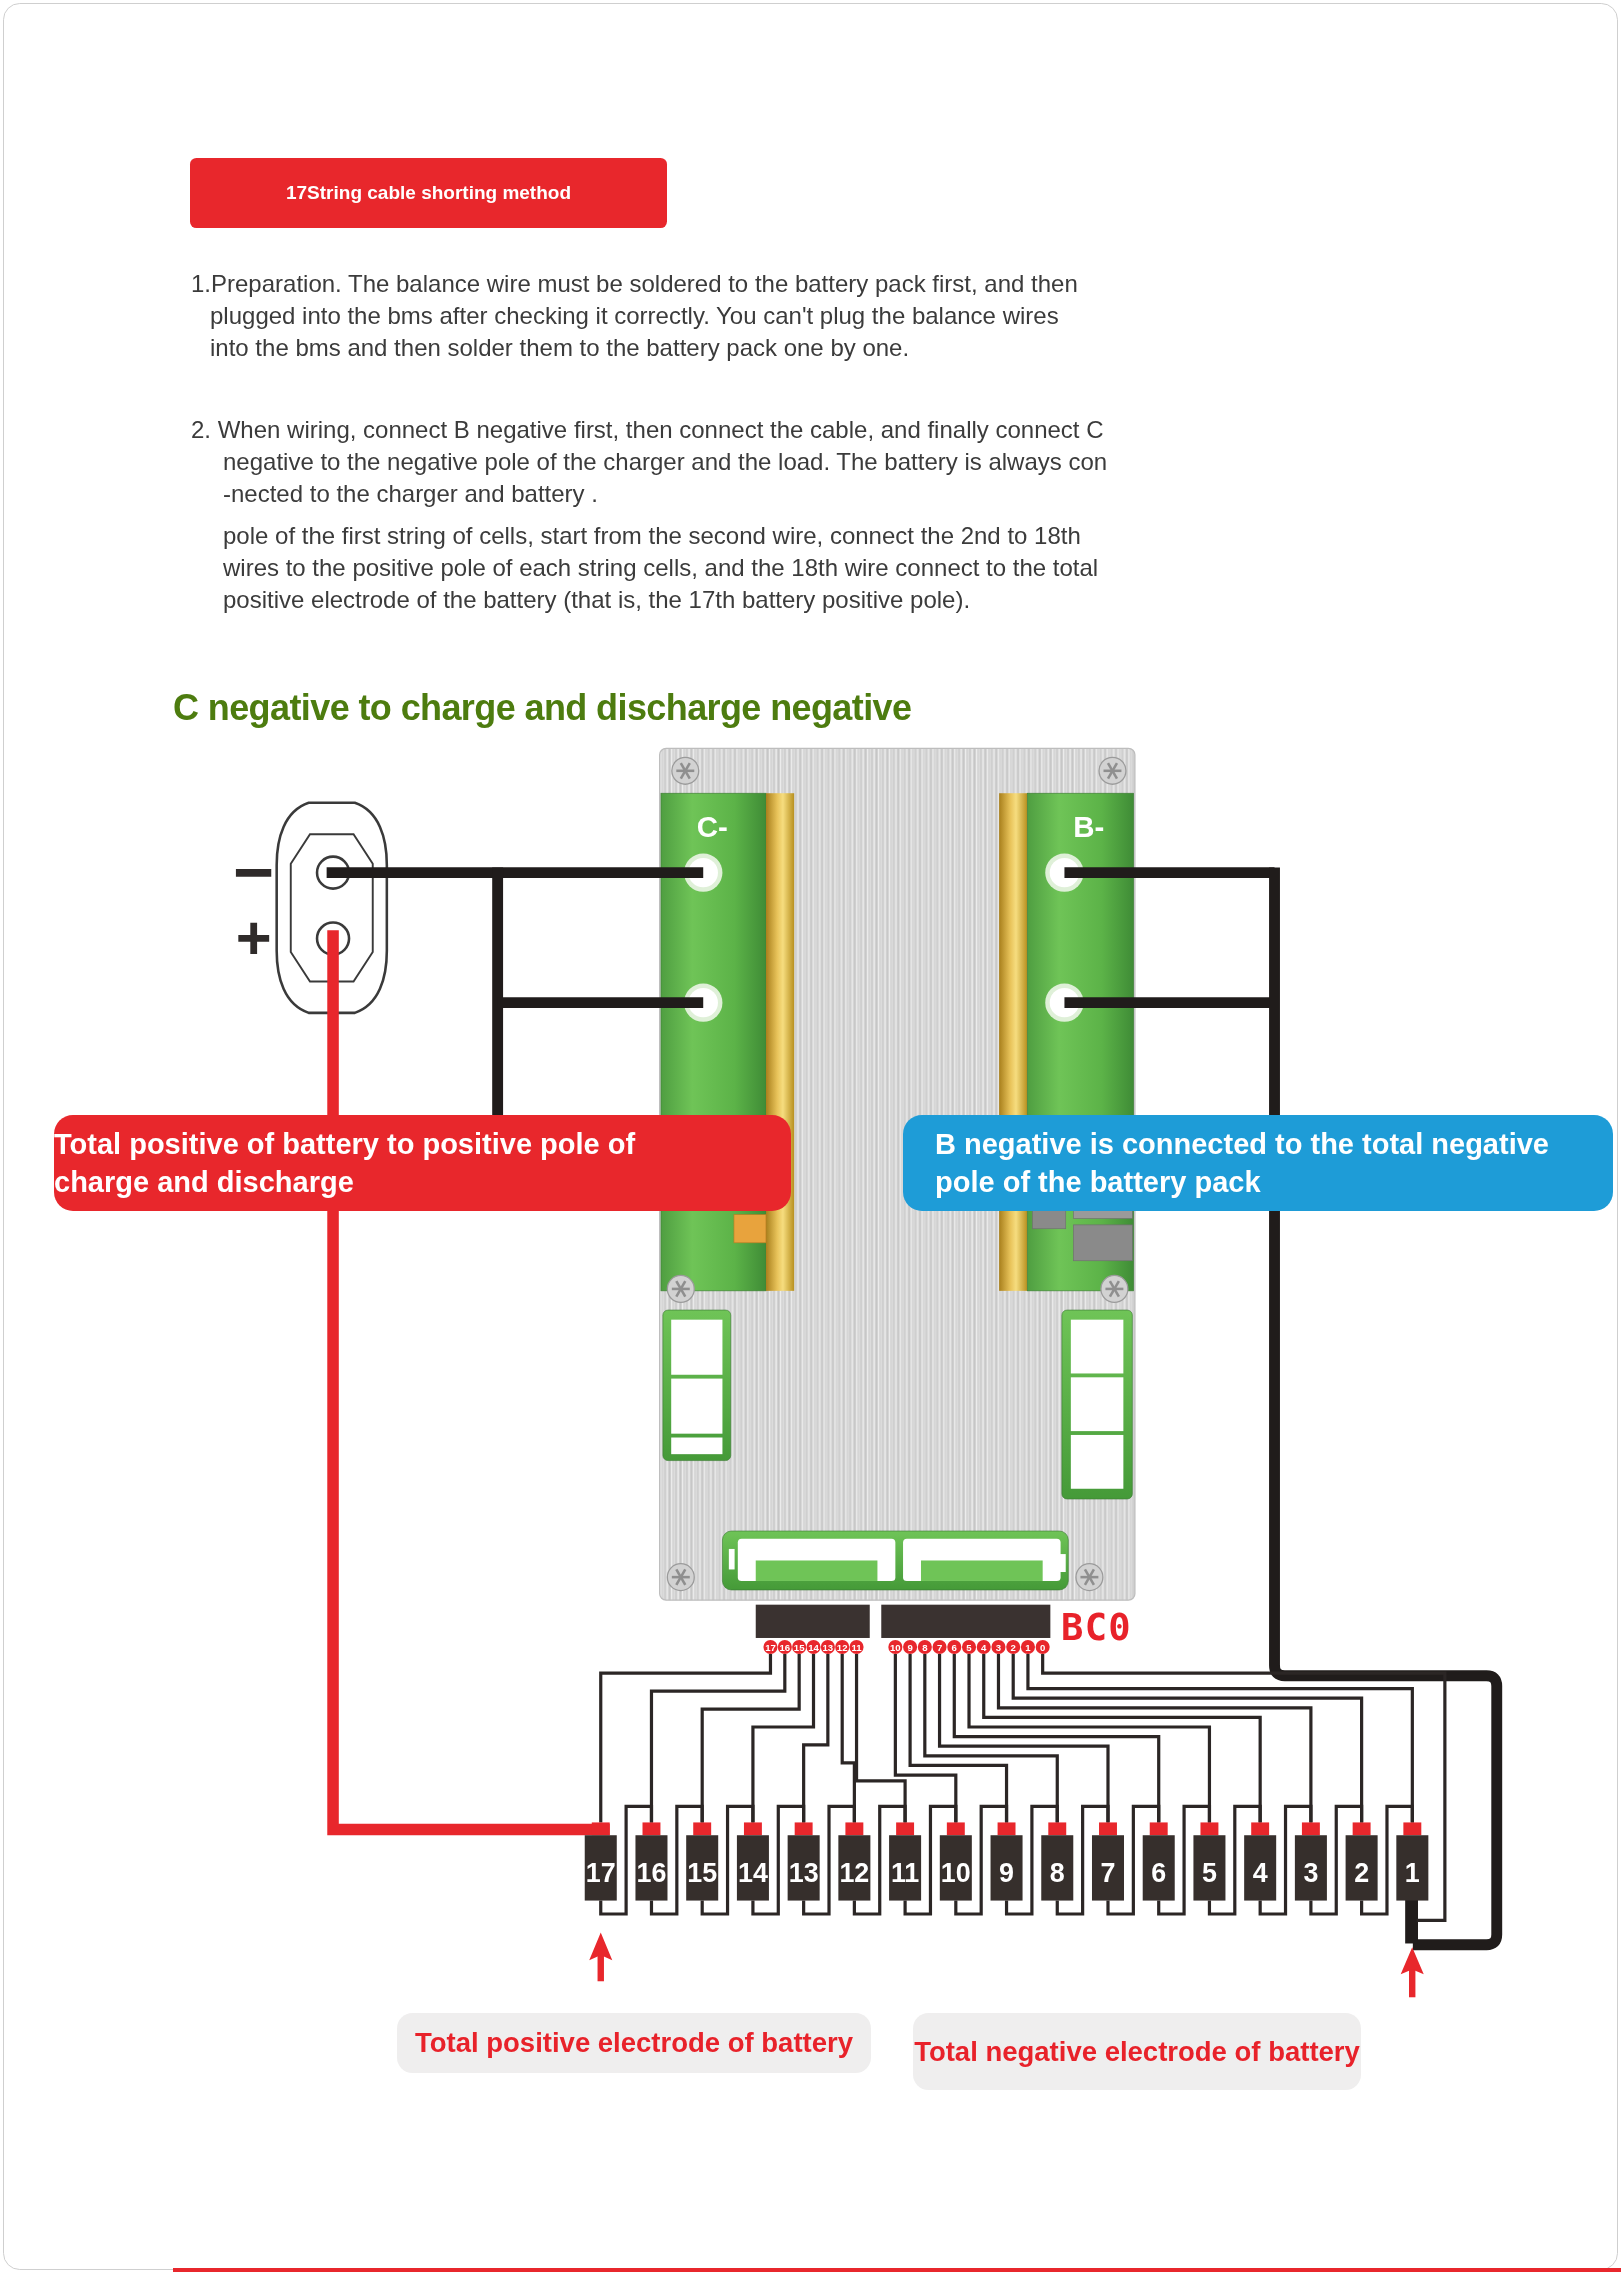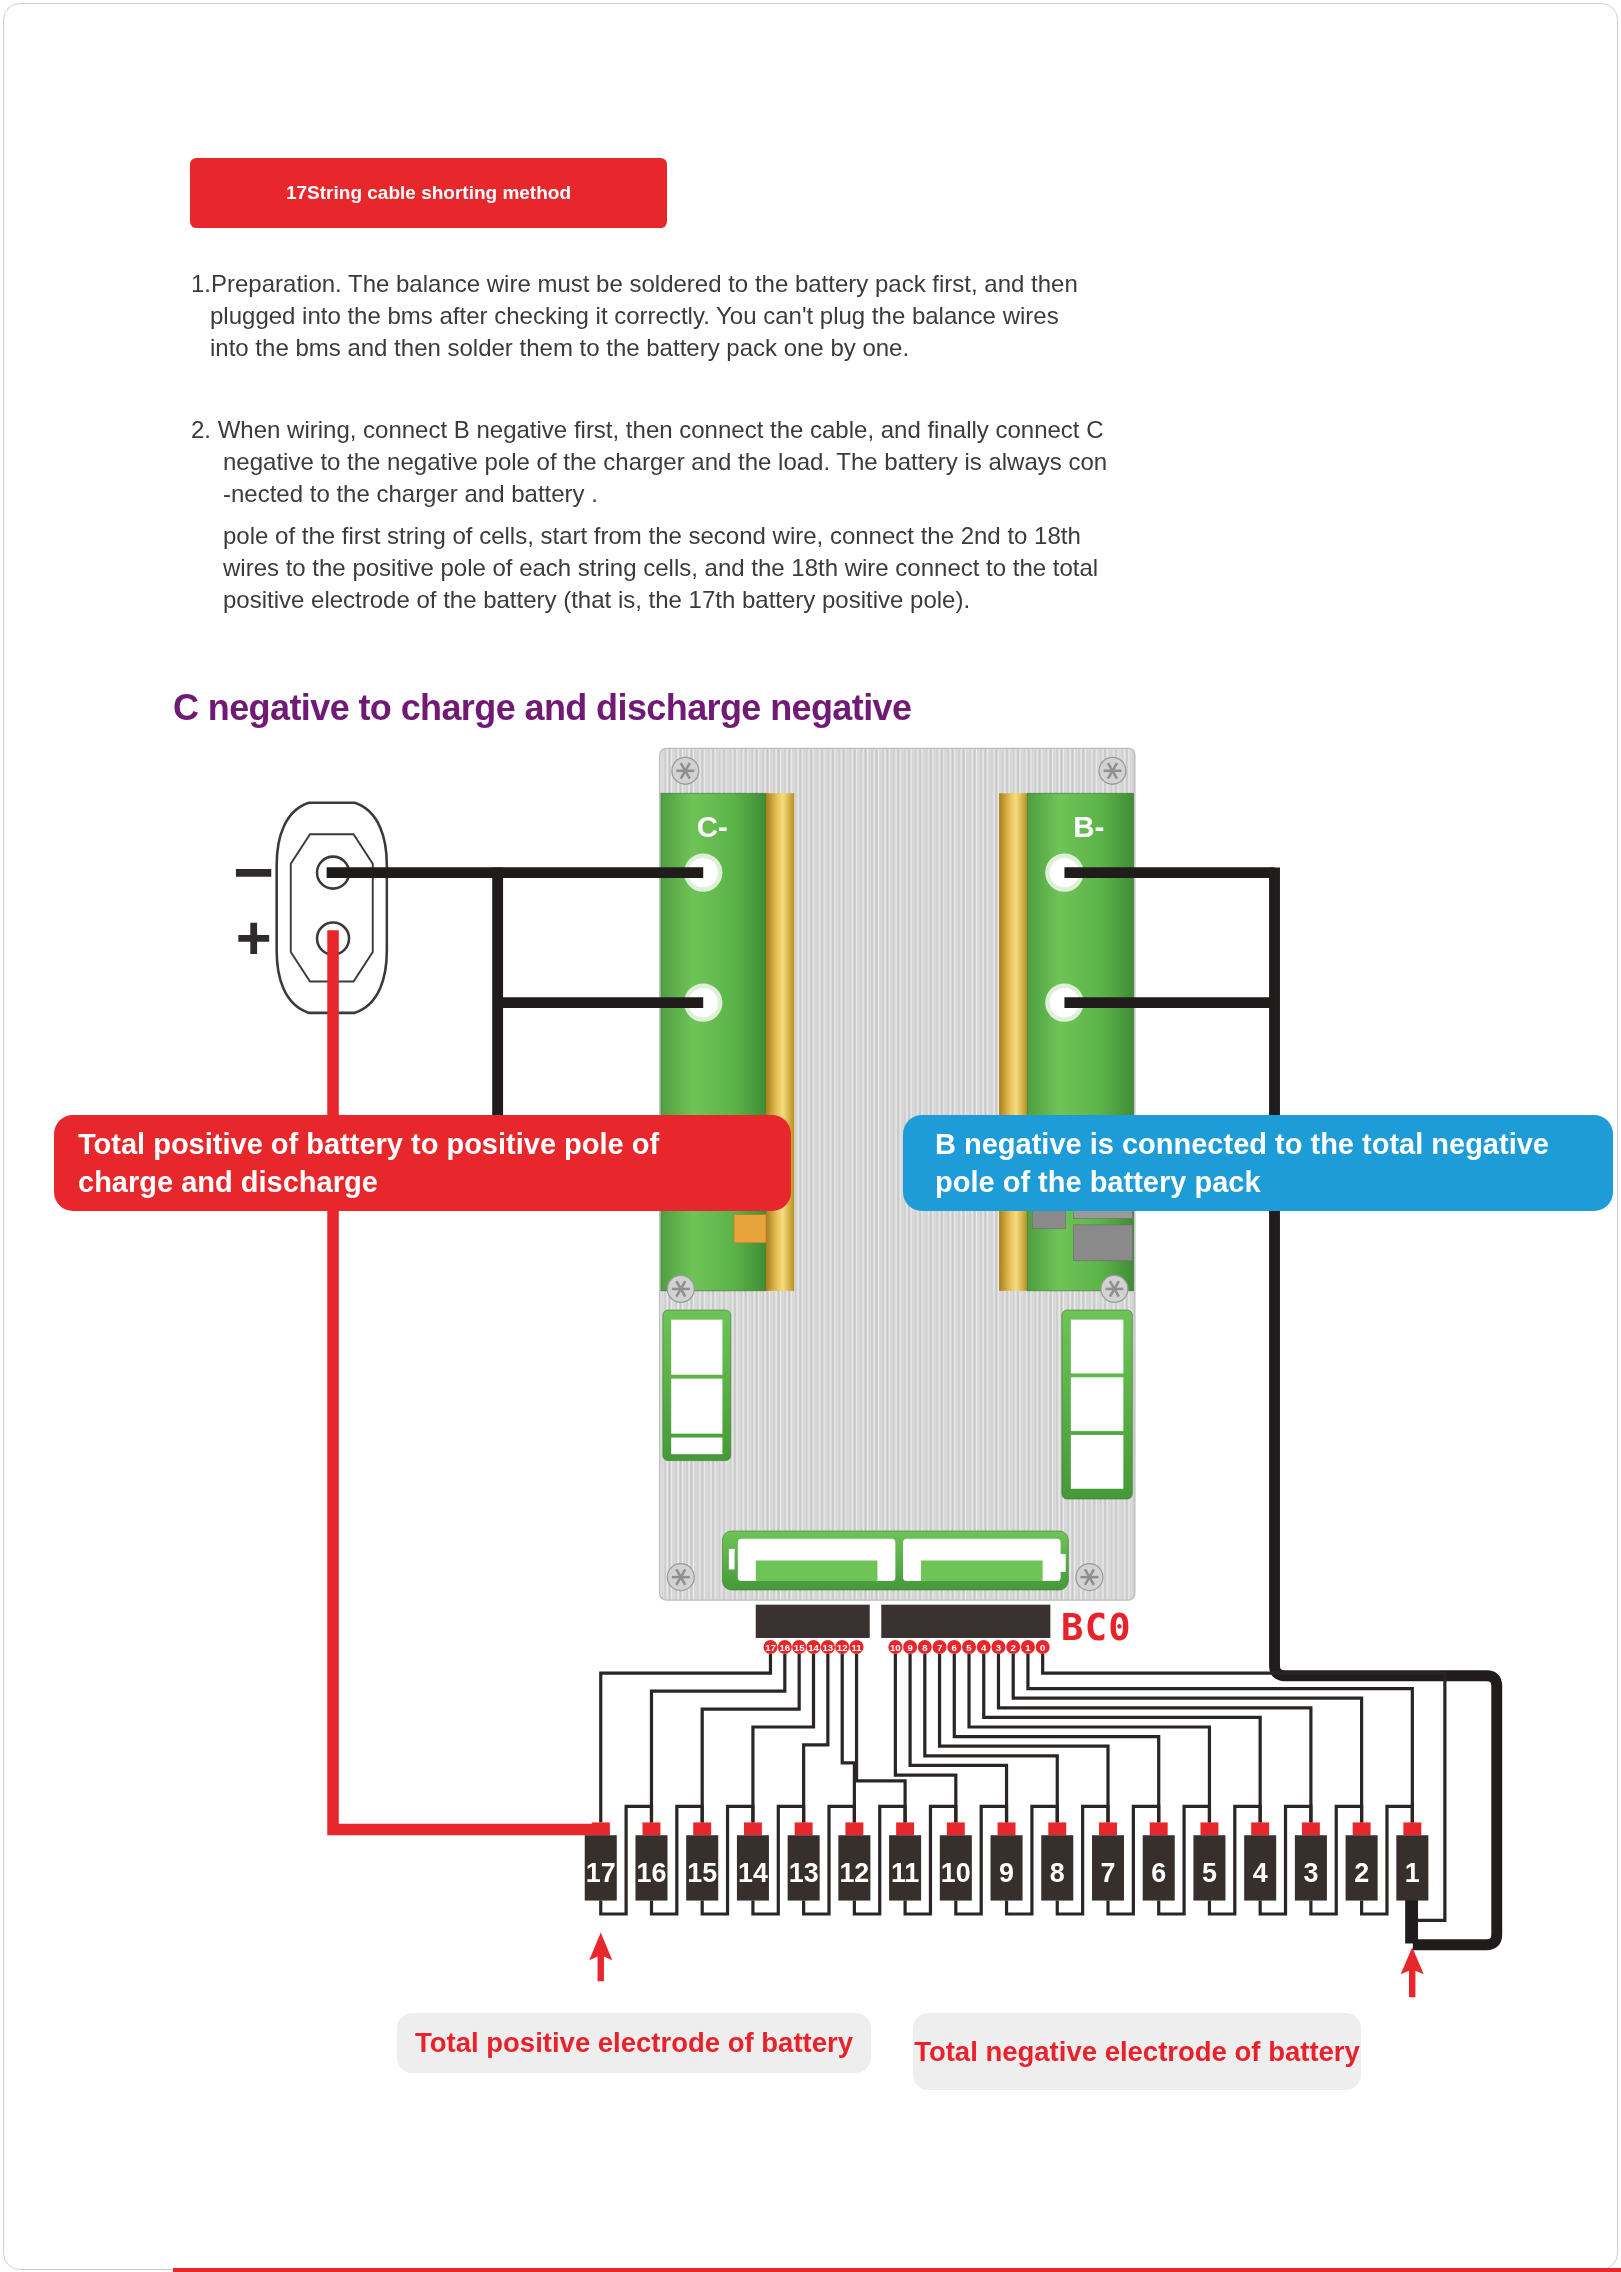--- a/index.html
+++ b/index.html
@@ -7,25 +7,25 @@
         font-family:"Liberation Sans",sans-serif;}
   .frame{position:absolute;inset:3.2px;border:1.9px solid #cfcfcf;border-radius:16.7px;pointer-events:none;}
   svg.diagram{position:absolute;left:0;top:0;width:1621px;height:2273px;}
   .badge{position:absolute;left:190px;top:158px;width:477px;height:70px;border-radius:6.4px;
          color:#fff;font-size:19px;font-weight:bold;display:flex;align-items:center;justify-content:center;}
   .para{position:absolute;left:191px;width:1089px;color:#3b3b3b;font-size:24px;line-height:32px;}
   .para .ind1{margin-left:19px;}
   .para .ind2{margin-left:32px;}
   .p1{top:268px;} .p2{top:414px;} .p3{top:520px;}
   .heading{position:absolute;left:173px;top:687px;margin:0;font-size:36px;font-weight:bold;
-           color:#701a75;letter-spacing:-0.6px;}
+           color:#4d7c0f;letter-spacing:-0.6px;}
   .callout{position:absolute;top:1115px;height:96px;border-radius:19px;color:#fff;font-weight:bold;
            font-size:29px;line-height:1.32;display:flex;flex-direction:column;justify-content:center;
            box-sizing:border-box;}
-  .callout.red{left:54px;width:737px;padding-left:24px;}
+  .callout.red{left:54px;width:737px;}
   .callout.blue{left:868px;width:710px;padding-left:32px;}
   .bottom-label{position:absolute;top:2013px;border-radius:15.4px;font-weight:bold;font-size:27.5px;
                 display:flex;align-items:center;justify-content:center;}
   .bottom-label.pos{left:397px;width:474px;height:60px;}
   .bottom-label.neg{left:913px;width:448px;height:77px;}
   .bottom-strip{position:absolute;left:173px;top:2268px;width:1448px;height:4.5px;}
 </style>
 </head>
 <body>
 

